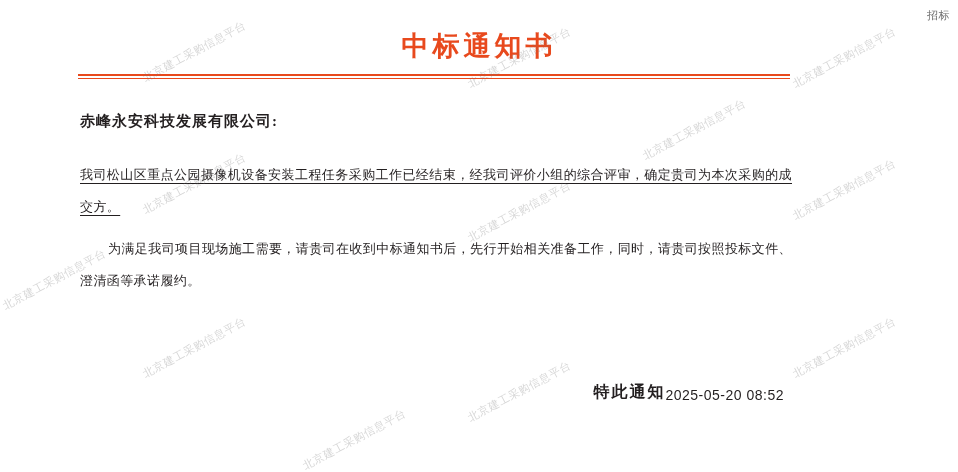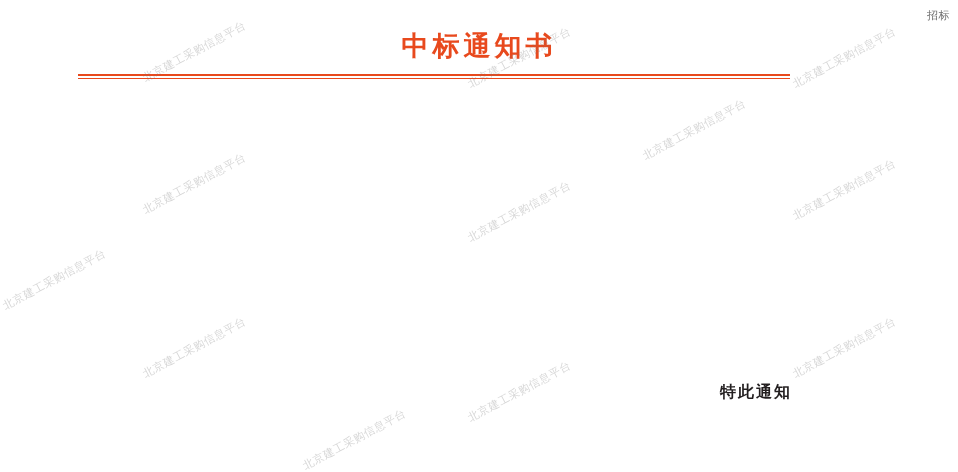--- a/index.html
+++ b/index.html
@@ -148,23 +148,29 @@
   <div class="corner-label">招标</div>
 
   <div class="doc-title">中标通知书</div>
 
   <div class="rule-wrap">
     <div class="rule-thick"></div>
     <div class="rule-gap"></div>
     <div class="rule-thin"></div>
   </div>
 
+  <div class="body-block">
+    <div class="addressee">赤峰永安科技发展有限公司:</div>
+    <div class="para underline">我司松山区重点公园摄像机设备安装工程任务采购工作已经结束，经我司评价小组的综合评审，确定贵司为本次采购的成交方。</div>
+    <div class="para indent">为满足我司项目现场施工需要，请贵司在收到中标通知书后，先行开始相关准备工作，同时，请贵司按照投标文件、澄清函等承诺履约。</div>
+  </div>
 
   <div class="footer">
     <div class="notice-final">特此通知</div>
+    <div class="timestamp">2025-05-20 08:52</div>
   </div>
 
   <div class="wm-layer">
       <div class="wm" style="left: 140px; top: 72px;">北京建工采购信息平台</div>
       <div class="wm" style="left: 465px; top: 78px;">北京建工采购信息平台</div>
       <div class="wm" style="left: 790px; top: 78px;">北京建工采购信息平台</div>
       <div class="wm" style="left: 140px; top: 204px;">北京建工采购信息平台</div>
       <div class="wm" style="left: 465px; top: 232px;">北京建工采购信息平台</div>
       <div class="wm" style="left: 790px; top: 210px;">北京建工采购信息平台</div>
       <div class="wm" style="left: 140px; top: 368px;">北京建工采购信息平台</div>

